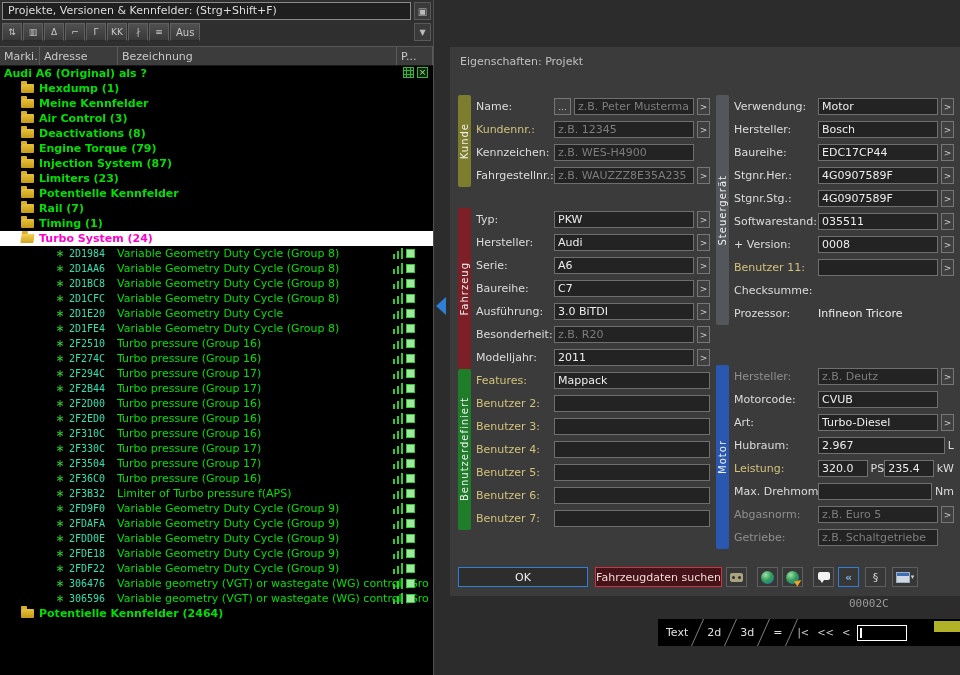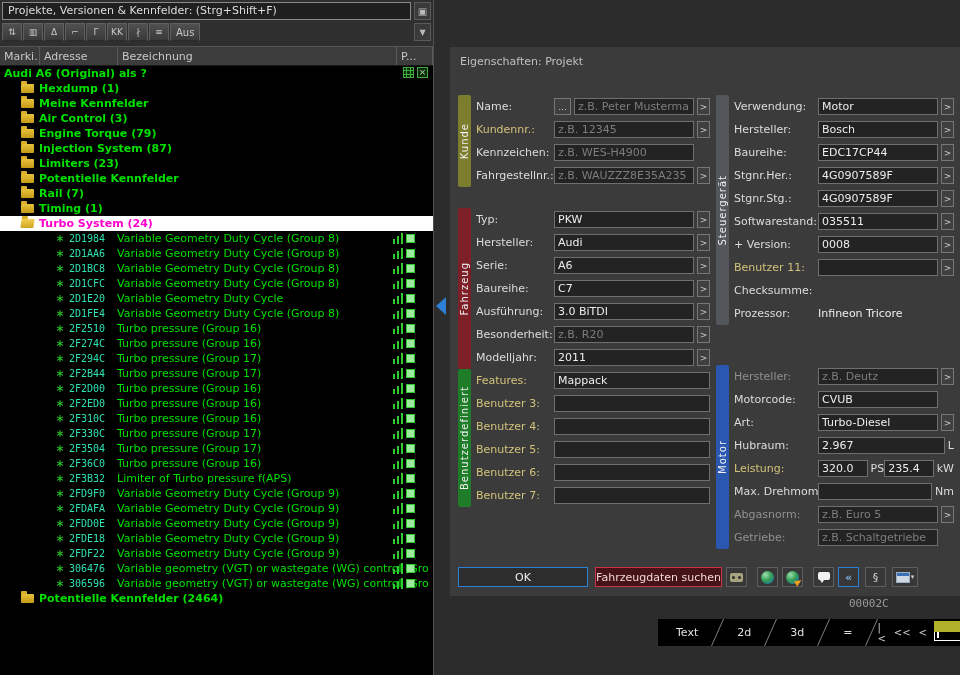--- a/index.html
+++ b/index.html
@@ -78,21 +78,21 @@
   .i-tape::before{left:2px}.i-tape::after{right:2px}
   .i-globe,.i-globe-arrow{width:13px;height:13px;border-radius:50%;background:radial-gradient(circle at 35% 30%,#9fe0b0 0%,#35a055 45%,#1668c0 100%);position:relative}
   .i-globe-arrow::after{content:"";position:absolute;right:-3px;bottom:-1px;width:0;height:0;border-top:3px solid transparent;border-bottom:3px solid transparent;border-left:7px solid #f2a01e;transform:rotate(-35deg)}
   .i-chat{width:12px;height:8px;background:#f2f2f2;border-radius:2px;position:relative;margin-top:-2px}
   .i-chat::after{content:"";position:absolute;left:2px;bottom:-3px;border-style:solid;border-width:3px 2px 0 2px;border-color:#f2f2f2 transparent transparent transparent}
   .i-appwin{width:14px;height:11px;border:1px solid #9ab0c0;background:linear-gradient(#3d6fb8 0,#3d6fb8 3px,#cfd8e2 3px)}
   .mini-caret{font-size:7px;color:#ccc;margin-left:1px}
 
   .hex-readout{position:absolute;left:415px;top:597px;color:#9a9a9a;font-family:"DejaVu Sans Mono","Liberation Mono",monospace;font-size:11px}
   .status-bar{position:absolute;left:224px;top:619px;width:302px;height:27px;background:#000;display:flex;align-items:center;color:#e0e0e0}
-  .sb-tab{padding:0 18px}
+  .sb-tab{padding:0 8px}
   .sb-div{width:1px;height:27px;background:#808080;transform:skewX(-24deg);margin:0 1px;flex-shrink:0}
   .sb-nav{padding:0 4px;font-size:10px;color:#cfcfcf}
   .sb-cursorbox{width:50px;height:16px;border:1px solid #fff;background:#000;margin-left:3px;position:relative;flex-shrink:0}
   .sb-cursorbox::after{content:"";position:absolute;left:2px;top:2px;width:2px;height:10px;background:#fff}
   .sb-yellowbar{position:absolute;right:0;top:2px;width:26px;height:11px;background:#b2b22a}
 </style>
 </head>
 <body>
 
 <div class="left-panel">
@@ -139,20 +139,24 @@
       <div class="tree-row folder">
         <span class="folder-icon"></span>
         <span class="lbl">Meine Kennfelder</span>
       </div>
       <div class="tree-row folder">
         <span class="folder-icon"></span>
         <span class="lbl">Air Control (3)</span>
       </div>
       <div class="tree-row folder">
         <span class="folder-icon"></span>
+        <span class="lbl">Deactivations (8)</span>
+      </div>
+      <div class="tree-row folder">
+        <span class="folder-icon"></span>
         <span class="lbl">Engine Torque (79)</span>
       </div>
       <div class="tree-row folder">
         <span class="folder-icon"></span>
         <span class="lbl">Injection System (87)</span>
       </div>
       <div class="tree-row folder">
         <span class="folder-icon"></span>
         <span class="lbl">Limiters (23)</span>
       </div>
@@ -712,20 +716,24 @@
           </div>
         </div>
         <div class="section sec-benutzerdefiniert">
           <div class="vbar" style="background: rgb(31, 125, 42);">
             <span>Benutzerdefiniert</span>
           </div>
           <div class="rows">
             <div class="f-row">
               <div class="f-label yellow">Features:</div>
               <input class="f-input" value="Mappack" style="">
+            </div>
+            <div class="f-row">
+              <div class="f-label yellow">Benutzer 2:</div>
+              <input class="f-input" style="">
             </div>
             <div class="f-row">
               <div class="f-label yellow">Benutzer 3:</div>
               <input class="f-input" style="">
             </div>
             <div class="f-row">
               <div class="f-label yellow">Benutzer 4:</div>
               <input class="f-input" style="">
             </div>
             <div class="f-row">

